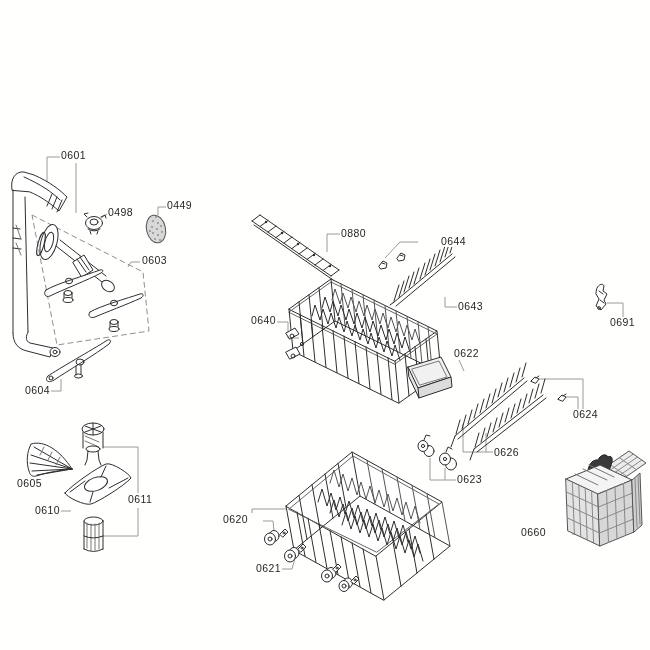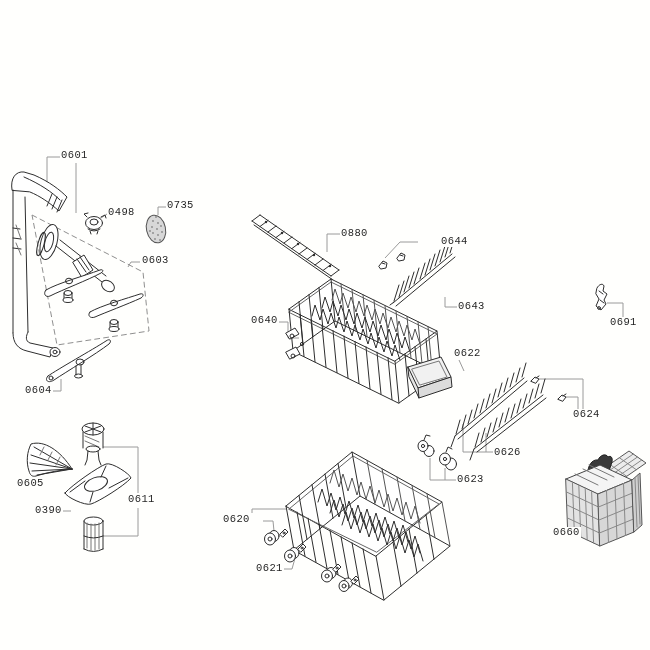--- a/index.html
+++ b/index.html
@@ -1,18 +1,18 @@
 <!DOCTYPE html>
 <html><head>
 <meta charset="utf-8">
 <style>
   html,body{margin:0;padding:0;background:#fff;}
   .stage{
     position:relative;width:650px;height:650px;background:#fffffd;
-    font-family:Liberation Mono, monospace;overflow:hidden;
+    font-family:Liberation Sans, sans-serif;overflow:hidden;
   }
   .stage svg{position:absolute;left:0;top:0;}
   .callout{
     position:absolute;
     font-size:10.5px;line-height:11px;letter-spacing:.4px;
     color:#1f1f1f;cursor:pointer;background:#fffffd;padding:0 1px;
     user-select:none;
   }
 </style>
 </head>
@@ -282,29 +282,29 @@
     </g>
 
   </g>
 </svg>
 
   <div class="callout" style="left:60px;top:150px">0601</div>
   <div class="callout" style="left:107px;top:207px">0498</div>
   <div class="callout" style="left:141px;top:255px">0603</div>
   <div class="callout" style="left:24px;top:385px">0604</div>
   <div class="callout" style="left:16px;top:478px">0605</div>
-  <div class="callout" style="left:166px;top:200px">0735</div>
-  <div class="callout" style="left:34px;top:505px">0390</div>
+  <div class="callout" style="left:166px;top:200px">0449</div>
+  <div class="callout" style="left:34px;top:505px">0610</div>
   <div class="callout" style="left:127px;top:494px">0611</div>
   <div class="callout" style="left:222px;top:514px">0620</div>
   <div class="callout" style="left:255px;top:563px">0621</div>
   <div class="callout" style="left:453px;top:348px">0622</div>
   <div class="callout" style="left:456px;top:474px">0623</div>
   <div class="callout" style="left:572px;top:409px">0624</div>
   <div class="callout" style="left:493px;top:447px">0626</div>
   <div class="callout" style="left:250px;top:315px">0640</div>
   <div class="callout" style="left:457px;top:301px">0643</div>
   <div class="callout" style="left:440px;top:236px">0644</div>
   <div class="callout" style="left:340px;top:228px">0880</div>
-  <div class="callout" style="left:552px;top:527px">0660</div>
+  <div class="callout" style="left:520px;top:527px">0660</div>
   <div class="callout" style="left:609px;top:317px">0691</div>
 
 </div>
 
 </body></html>

